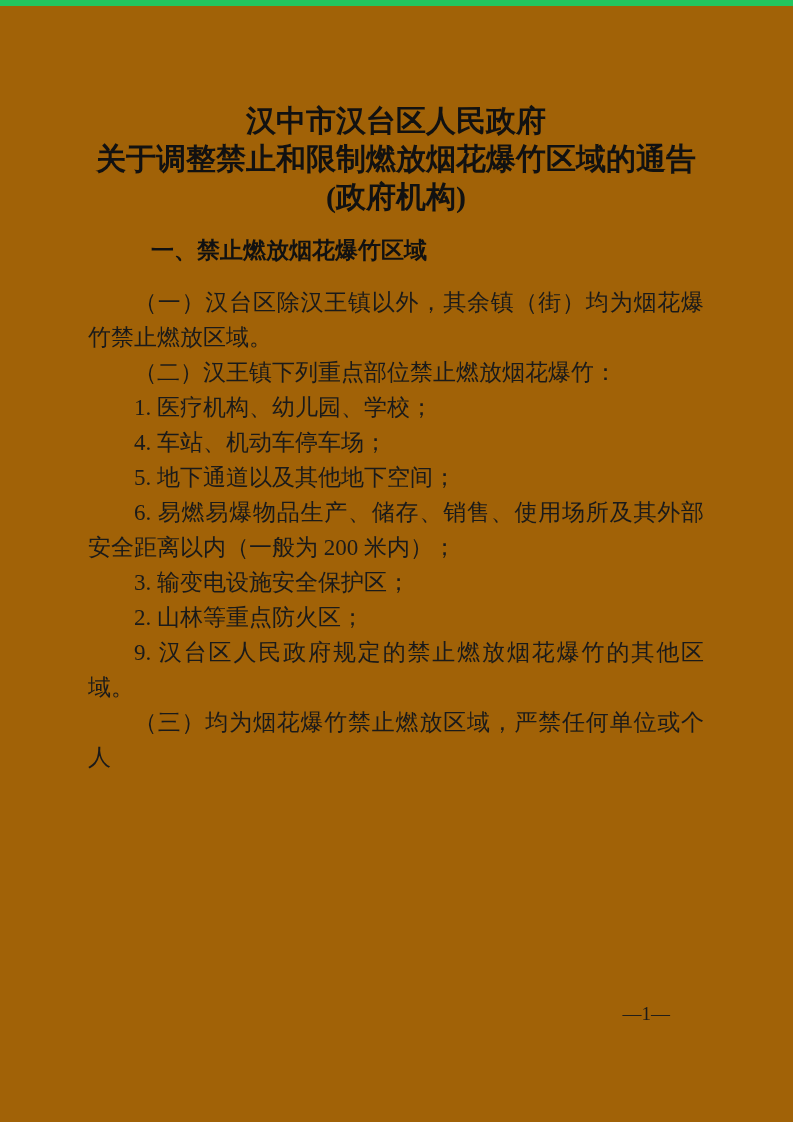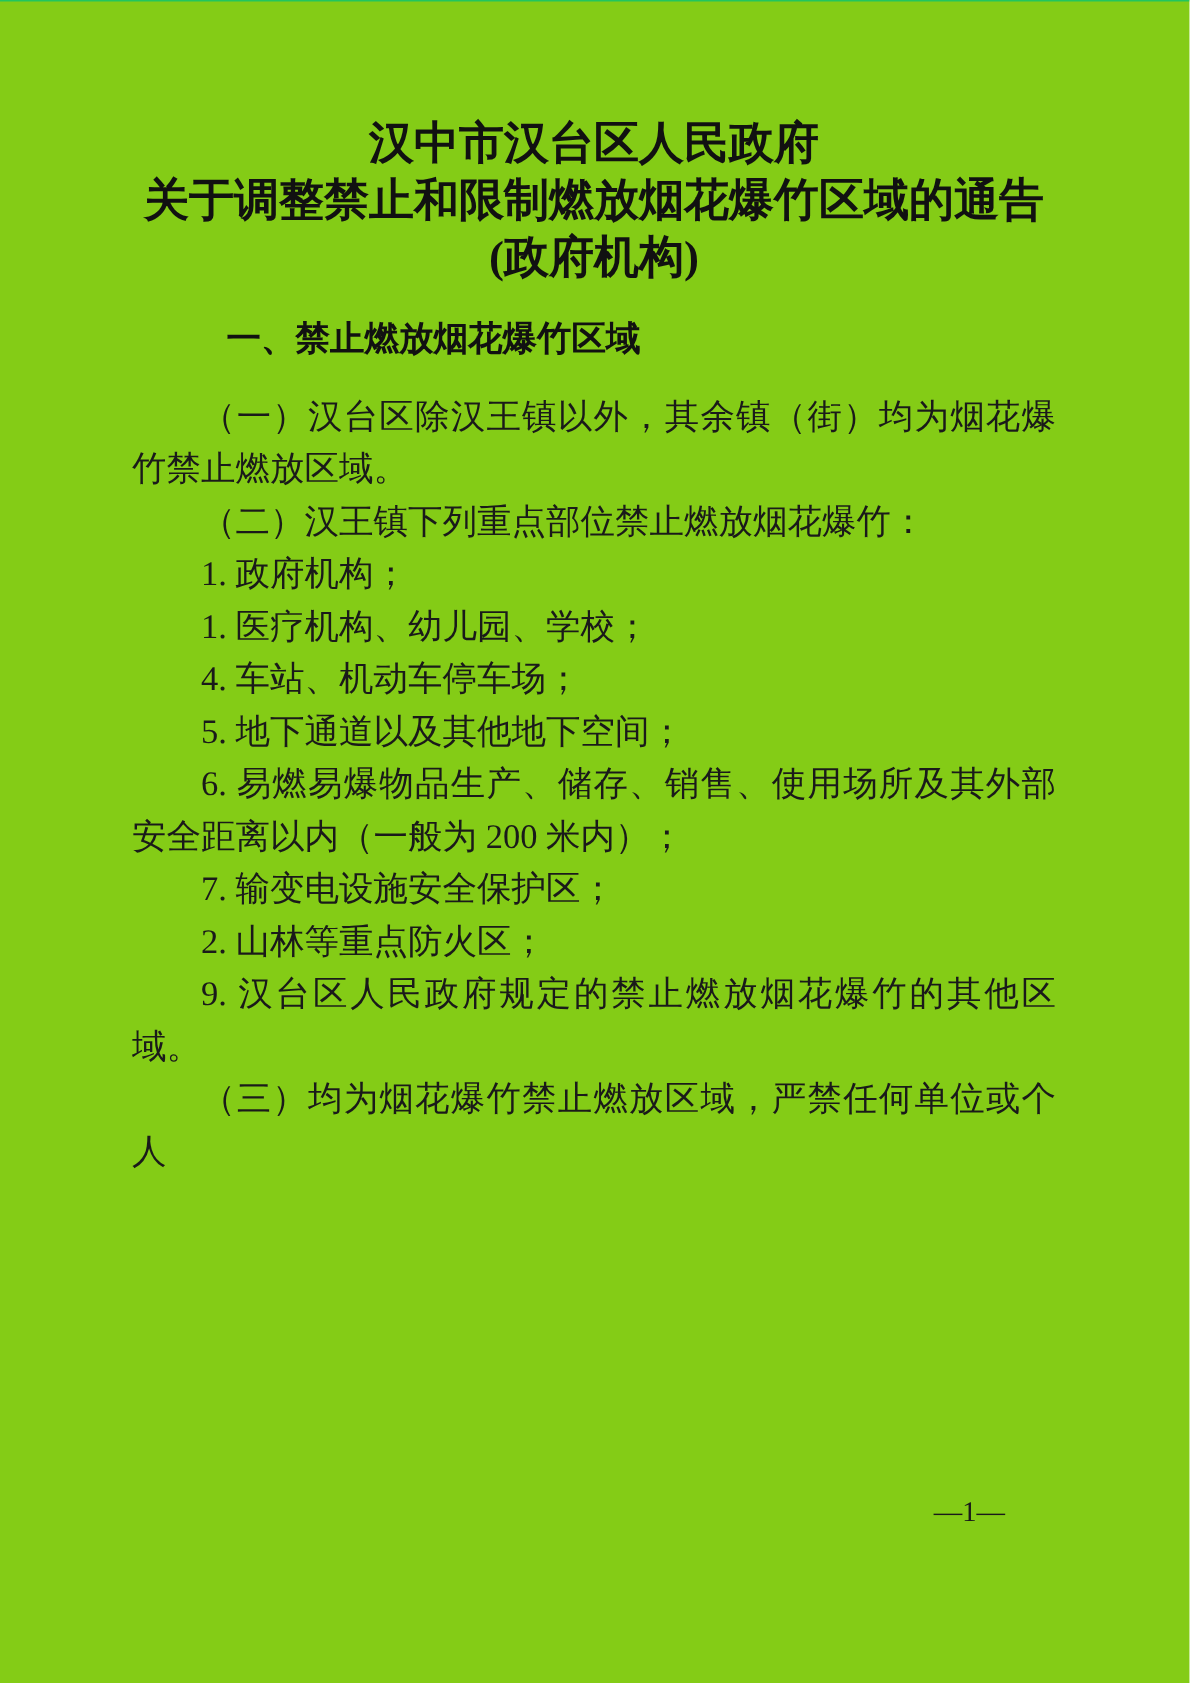--- a/index.html
+++ b/index.html
@@ -5,23 +5,23 @@
   html, body {
     margin: 0;
     padding: 0;
     background: #ffffff;
   }
   .page {
     position: relative;
     width: 793px;
     height: 1122px;
     box-sizing: border-box;
-    background: #84cc16;
-    border-top: 1px solid #22c55e;
-    padding: 76px 89px 0 88px;
+    background: #a16207;
+    border-top: 6px solid #22c55e;
+    padding: 96px 89px 0 88px;
     color: #1a1a1a;
     font-family: "Liberation Serif", "DejaVu Serif", serif;
     overflow: hidden;
   }
   .title-block {
     text-align: center;
     font-weight: bold;
     color: #111111;
     font-size: 30px;
     line-height: 38px;
@@ -81,26 +81,25 @@
   </header>
 
   <main class="body-text">
 
     <h2 class="section-heading">一、禁止燃放烟花爆竹区域</h2>
 
     <p class="para">（一）汉台区除汉王镇以外，其余镇（街）均为烟花爆竹禁止燃放区域。</p>
     <p class="para">（二）汉王镇下列重点部位禁止燃放烟花爆竹：</p>
 
     <ol class="list">
-      <li class="list-item">1. 政府机构；</li>
       <li class="list-item">1. 医疗机构、幼儿园、学校；</li>
       <li class="list-item">4. 车站、机动车停车场；</li>
       <li class="list-item">5. 地下通道以及其他地下空间；</li>
       <li class="list-item">6. 易燃易爆物品生产、储存、销售、使用场所及其外部安全距离以内（一般为 200 米内）；</li>
-      <li class="list-item">7. 输变电设施安全保护区；</li>
+      <li class="list-item">3. 输变电设施安全保护区；</li>
       <li class="list-item">2. 山林等重点防火区；</li>
       <li class="list-item">9. 汉台区人民政府规定的禁止燃放烟花爆竹的其他区域。</li>
     </ol>
 
     <p class="para">（三）均为烟花爆竹禁止燃放区域，严禁任何单位或个人</p>
   </main>
 
   <footer class="page-footer">
     <span>—1—</span>
   </footer>

